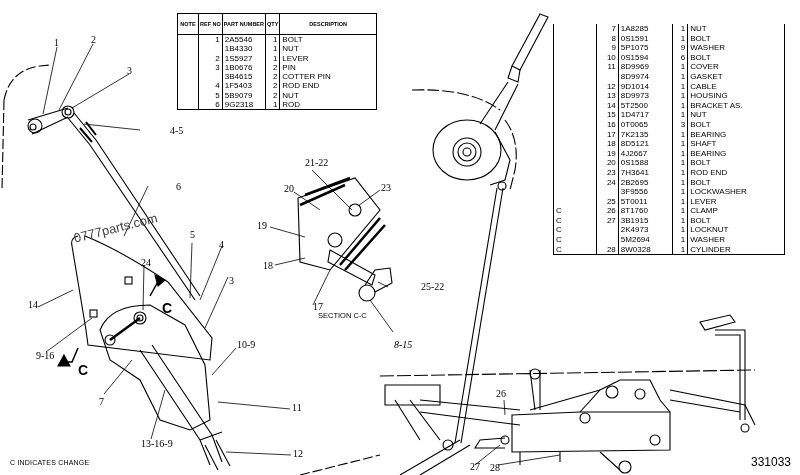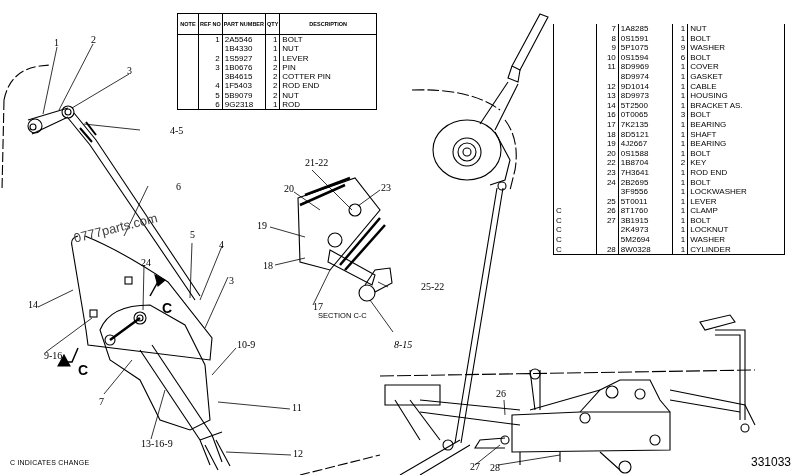--- a/index.html
+++ b/index.html
@@ -270,20 +270,27 @@
       </tr>
       <tr>
         <td style="border-left:none;width:38px;"></td>
         <td class="num">14</td>
         <td>5T2500</td>
         <td class="num">1</td>
         <td>BRACKET AS.</td>
       </tr>
       <tr>
         <td style="border-left:none;width:38px;"></td>
+        <td class="num">15</td>
+        <td>1D4717</td>
+        <td class="num">1</td>
+        <td>NUT</td>
+      </tr>
+      <tr>
+        <td style="border-left:none;width:38px;"></td>
         <td class="num">16</td>
         <td>0T0065</td>
         <td class="num">3</td>
         <td>BOLT</td>
       </tr>
       <tr>
         <td style="border-left:none;width:38px;"></td>
         <td class="num">17</td>
         <td>7K2135</td>
         <td class="num">1</td>
@@ -302,27 +309,20 @@
         <td>4J2667</td>
         <td class="num">1</td>
         <td>BEARING</td>
       </tr>
       <tr>
         <td style="border-left:none;width:38px;"></td>
         <td class="num">20</td>
         <td>0S1588</td>
         <td class="num">1</td>
         <td>BOLT</td>
-      </tr>
-      <tr>
-        <td style="border-left:none;width:38px;"></td>
-        <td class="num">22</td>
-        <td>1B8704</td>
-        <td class="num">2</td>
-        <td>KEY</td>
       </tr>
       <tr>
         <td style="border-left:none;width:38px;"></td>
         <td class="num">23</td>
         <td>7H3641</td>
         <td class="num">1</td>
         <td>ROD END</td>
       </tr>
       <tr>
         <td style="border-left:none;width:38px;"></td>
@@ -386,21 +386,21 @@
 <div class="lbl lbl-serif" style="left:54px;top:38px;">1</div>
 <div class="lbl lbl-serif" style="left:91px;top:35px;">2</div>
 <div class="lbl lbl-serif" style="left:127px;top:66px;">3</div>
 <div class="lbl lbl-serif" style="left:141px;top:126px;margin-left:29px;">4-5</div>
 <div class="lbl lbl-serif" style="left:176px;top:182px;">6</div>
 <div class="lbl lbl-serif" style="left:190px;top:230px;">5</div>
 <div class="lbl lbl-serif" style="left:219px;top:240px;">4</div>
 <div class="lbl lbl-serif" style="left:229px;top:276px;">3</div>
 <div class="lbl lbl-serif" style="left:141px;top:258px;">24</div>
 <div class="lbl lbl-serif" style="left:28px;top:300px;">14</div>
-<div class="lbl lbl-serif" style="left:44px;top:351px;text-align:center;">9-16</div>
+<div class="lbl lbl-serif" style="left:36px;top:351px;text-align:center;">9-16</div>
 <div class="lbl lbl-serif" style="left:99px;top:397px;">7</div>
 <div class="lbl lbl-serif" style="left:237px;top:340px;">10-9</div>
 <div class="lbl lbl-serif" style="left:292px;top:403px;">11</div>
 <div class="lbl lbl-serif" style="left:141px;top:439px;">13-16-9</div>
 <div class="lbl lbl-serif" style="left:293px;top:449px;">12</div>
 <div class="lbl lbl-serif" style="left:305px;top:158px;">21-22</div>
 <div class="lbl lbl-serif" style="left:284px;top:184px;">20</div>
 <div class="lbl lbl-serif" style="left:381px;top:183px;">23</div>
 <div class="lbl lbl-serif" style="left:257px;top:221px;">19</div>
 <div class="lbl lbl-serif" style="left:263px;top:261px;">18</div>

